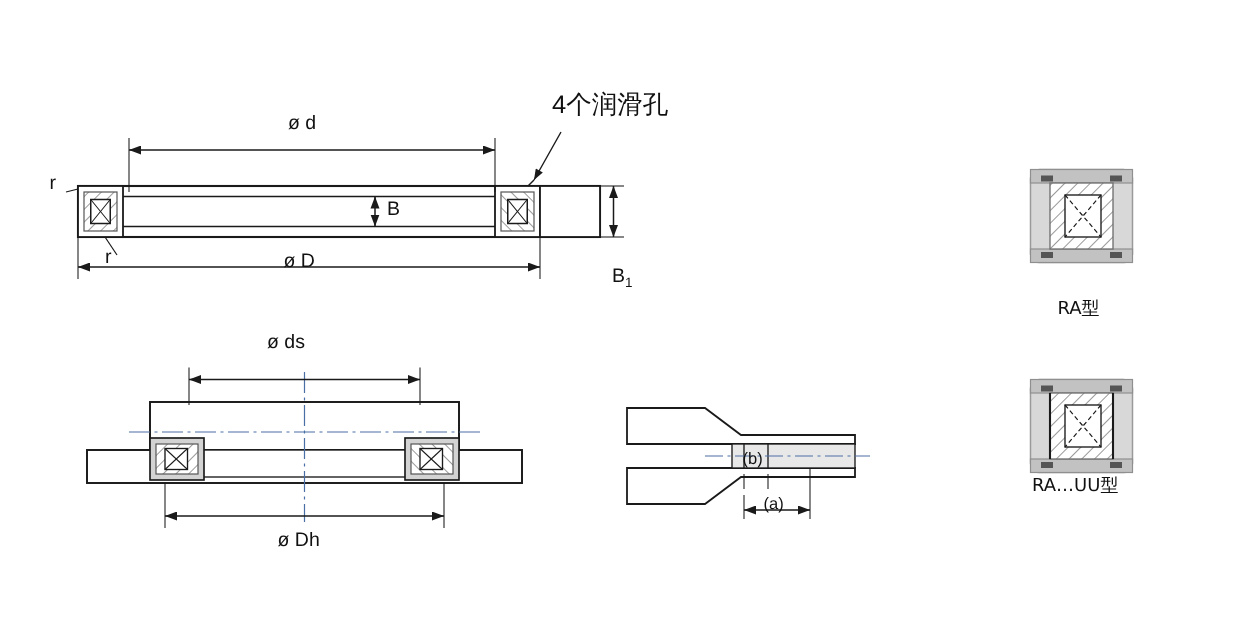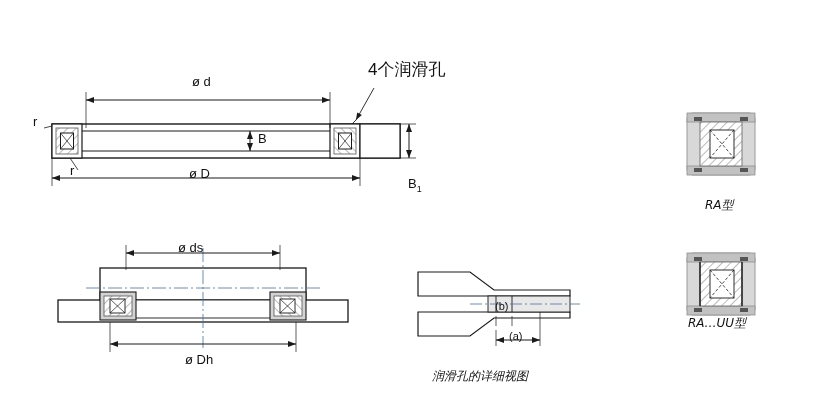--- a/index.html
+++ b/index.html
@@ -8,21 +8,21 @@
     background:#ffffff;
     font-family:"Liberation Sans", sans-serif;
     color:#1a1a1a;
     overflow:hidden;
     position:relative;
   }
   .stage{position:absolute;left:0;top:0;width:836px;height:411px;}
   .lbl{position:absolute;font-size:13px;color:#111;white-space:nowrap;}
   .lbl.sm{font-size:11px;}
   .lbl.cn{font-family:Liberation Sans, sans-serif;font-size:17px;}
-  .lbl.cnsm{font-family:"DejaVu Sans", sans-serif;font-size:12px;font-style:italic;}
+  .lbl.cnsm{font-family:"DejaVu Sans", sans-serif;font-size:12px;}
   svg{position:absolute;left:0;top:0;overflow:visible;}
   .sub{font-size:9px;vertical-align:sub;}
 </style>
 </head>
 <body>
 
 <div class="stage">
 
   <svg width="836" height="411" viewBox="0 0 836 411">
     <defs>
@@ -175,23 +175,22 @@
 
   <div class="lbl" style="left:408px;top:131px;margin-top:45px;">
     <span>B</span><span class="sub">1</span>
   </div>
 
   <div class="lbl" style="left:33px;top:114px;">r</div>
   <div class="lbl" style="left:70px;top:163px;">r</div>
 
   <div class="lbl cn" style="left:368px;top:58px;">4个润滑孔</div>
 
-  <div class="lbl" style="left:178px;top:240px;">ø ds</div>
+  <div class="lbl" style="left:178px;top:220px;">ø ds</div>
   <div class="lbl" style="left:185px;top:352px;">ø Dh</div>
 
   <div class="lbl sm" style="left:495px;top:300px;">(b)</div>
   <div class="lbl sm" style="left:509px;top:330px;">(a)</div>
-  <div class="lbl cnsm" style="left:432px;top:368px;">润滑孔的详细视图</div>
 
   <div class="lbl cnsm" style="left:705px;top:197px;">RA型</div>
   <div class="lbl cnsm" style="left:688px;top:315px;">RA…UU型</div>
 
 </div>
 
 </body></html>

